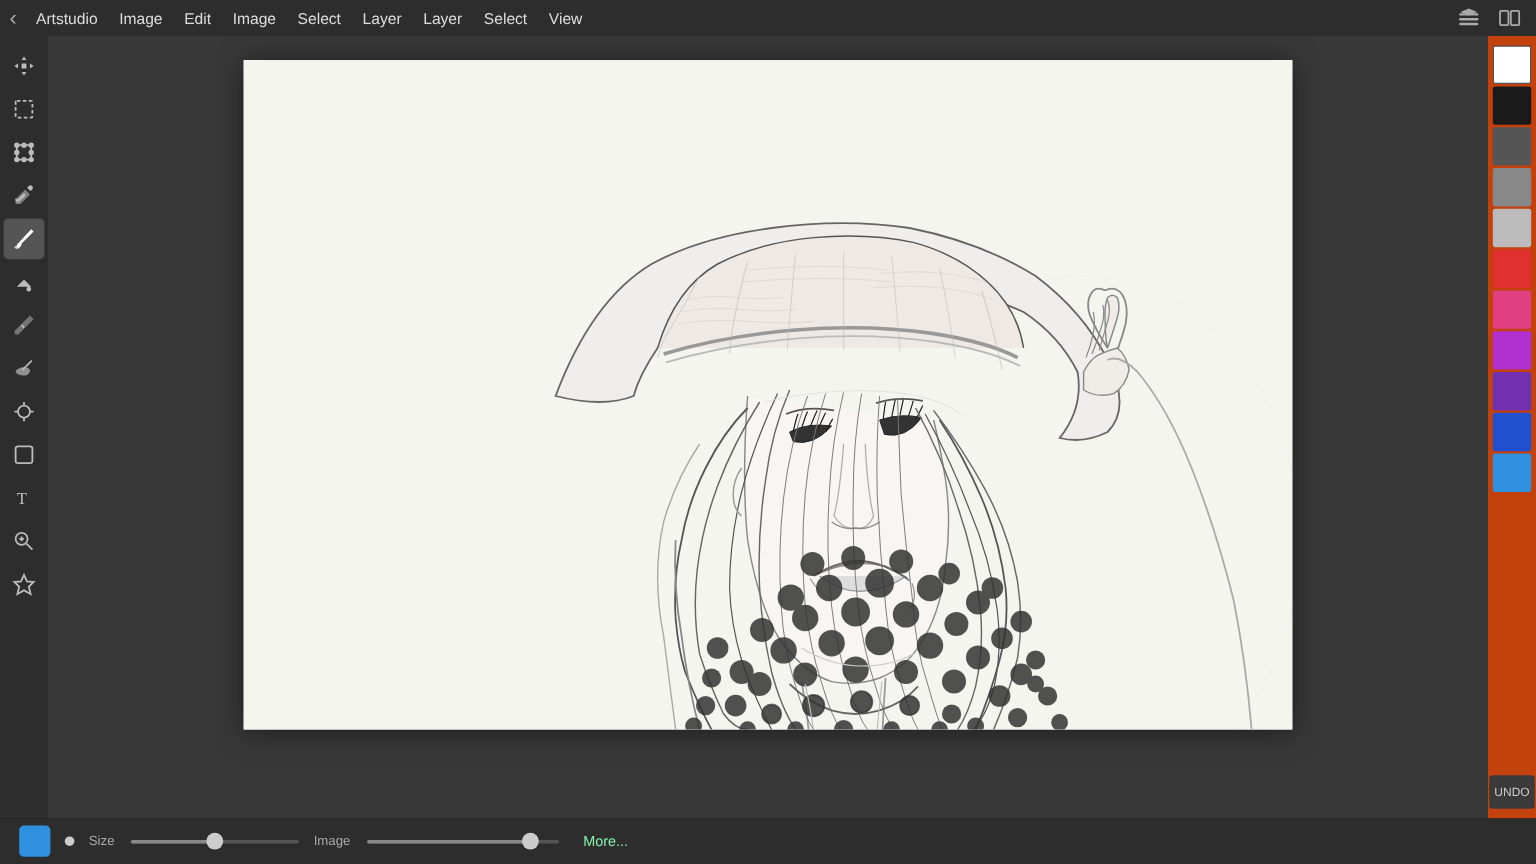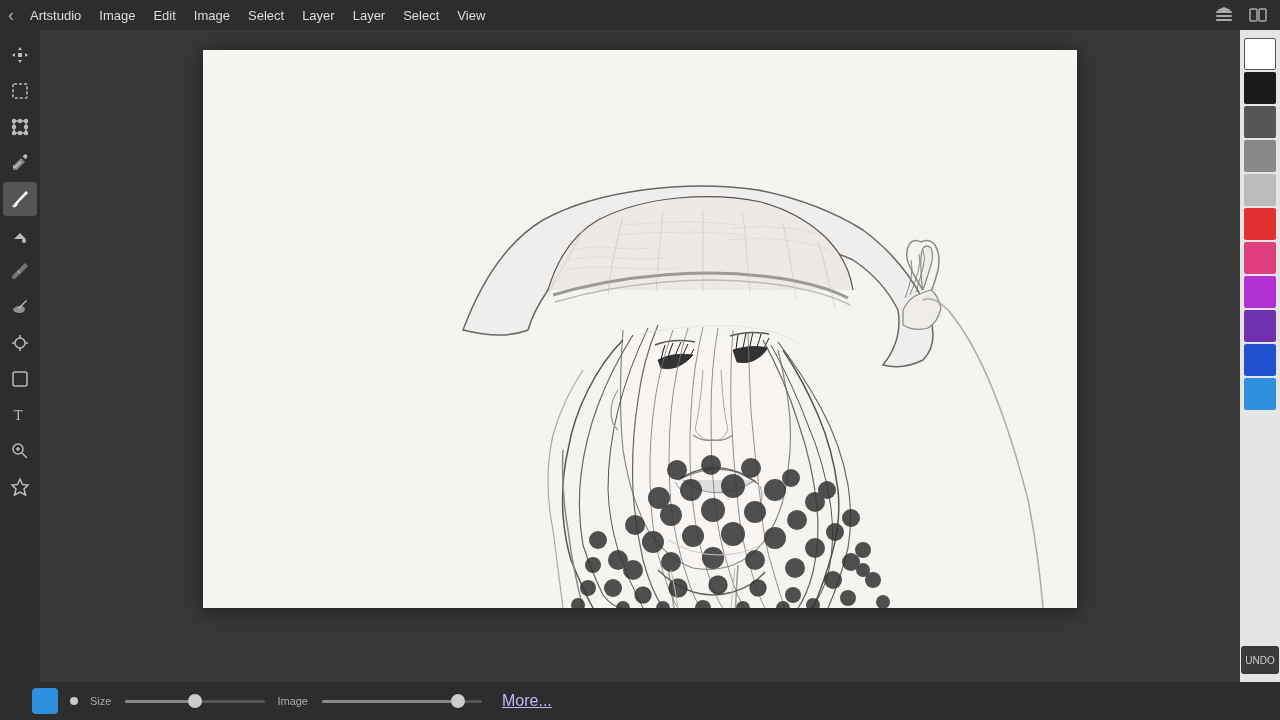--- a/index.html
+++ b/index.html
@@ -110,21 +110,21 @@
       width: 874px;
       height: 558px;
       background: #fff;
       position: relative;
       box-shadow: 0 2px 20px rgba(0,0,0,0.5);
     }
 
     
     #right-panel {
       width: 40px;
-      background: #e5e5e5;
+      background: #c2410c;
       display: flex;
       flex-direction: column;
       align-items: center;
       padding: 8px 0;
       gap: 2px;
     }
     .color-swatch {
       width: 32px;
       height: 32px;
       cursor: pointer;
@@ -144,21 +144,21 @@
       border-radius: 3px;
     }
 
     
     #bottom-bar {
       width: 100%;
       height: 38px;
       background: #2d2d2d;
       display: flex;
       align-items: center;
-      padding: 0 32px;
+      padding: 0 16px;
       gap: 12px;
       position: absolute;
       bottom: 0;
       left: 0;
     }
     .color-dot {
       width: 28px;
       height: 28px;
       border-radius: 50%;
       cursor: pointer;
@@ -192,27 +192,26 @@
       background: #ccc;
       border-radius: 50%;
       position: absolute;
       top: 50%;
       transform: translateY(-50%);
       cursor: pointer;
     }
     #size-slider { width: 140px; }
     #flow-slider { width: 160px; }
     .more-btn {
-      font-size: 16px;
-      color: #c4b5fd;
+      font-size: 12px;
+      color: #86efac;
       cursor: pointer;
       background: none;
       border: none;
       padding: 4px 8px;
-      text-decoration: underline;
     }
 
     
     .sketch-svg {
       width: 100%;
       height: 100%;
       position: absolute;
       top: 0; left: 0;
     }
   </style>

